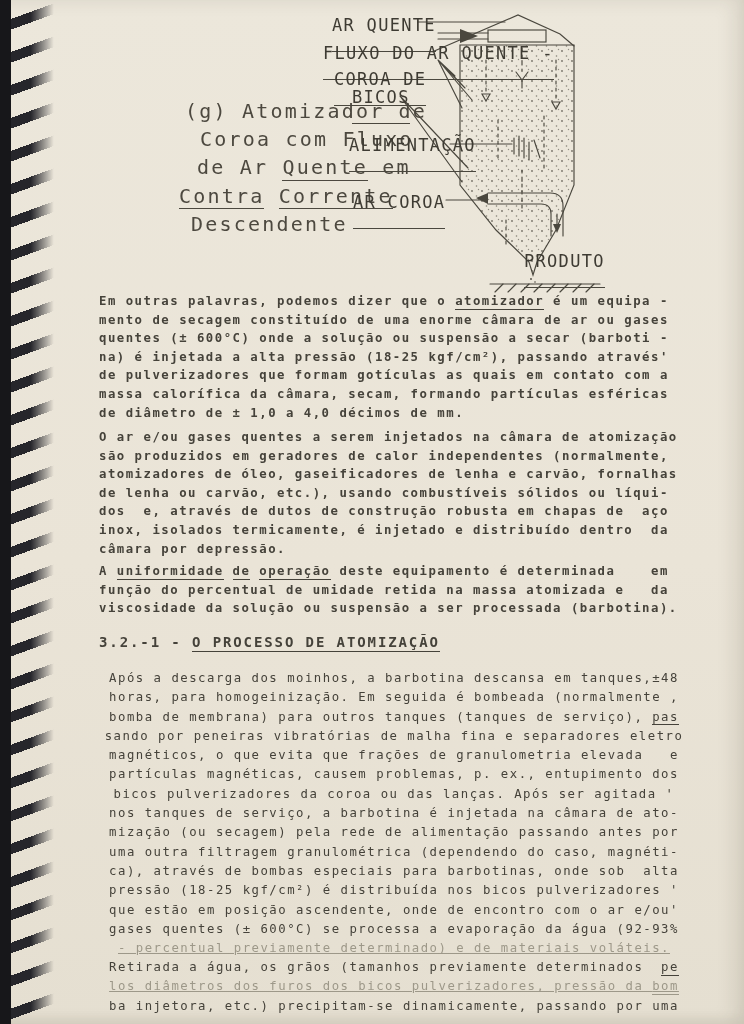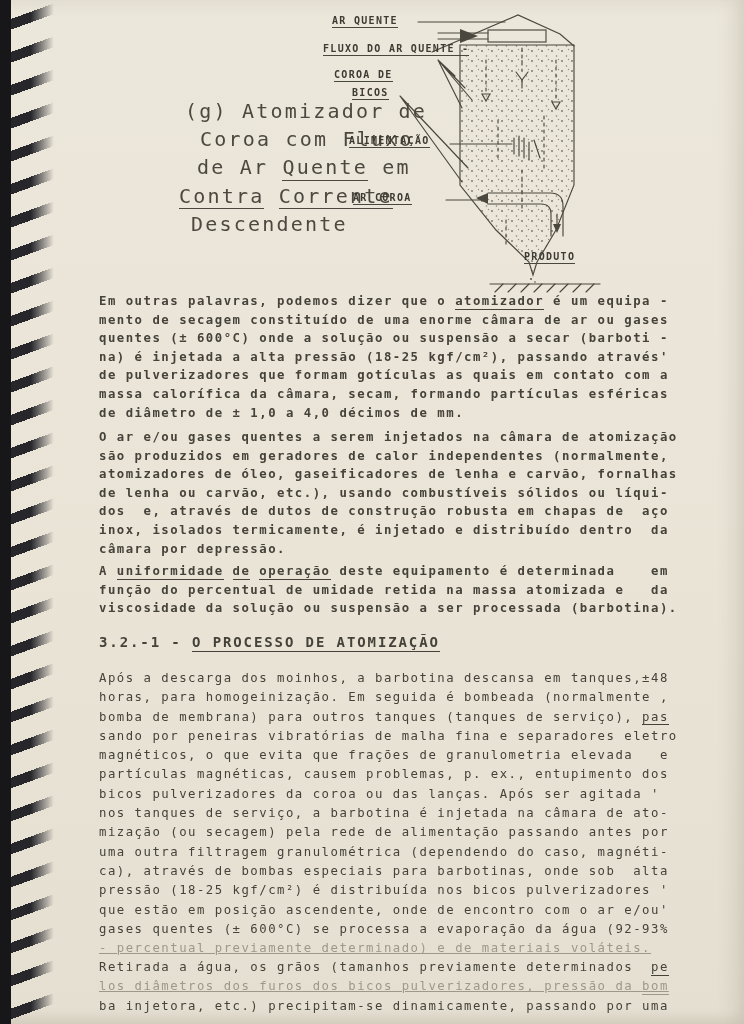--- a/index.html
+++ b/index.html
@@ -22,27 +22,27 @@
   .caption{position:absolute;left:179px;top:97px;font-size:20px;letter-spacing:2.2px;line-height:28.2px;color:#4c483f;}
   .caption .tline:nth-child(1){margin-left:6px}
   .caption .tline:nth-child(2){margin-left:21px}
   .caption .tline:nth-child(3){margin-left:18px}
   .caption .tline:nth-child(4){margin-left:0px}
   .caption .tline:nth-child(5){margin-left:12px}
   
   .diagram{position:absolute;left:300px;top:8px;width:344px;height:292px;}
   .diagram svg{position:absolute;left:0;top:0;}
   .dlabel{
-    position:absolute;font-size:10px;font-weight:bold;letter-spacing:1.3px;
-    color:#3e3b33;border-bottom:1.2px solid #4a473e;padding-bottom:1px;white-space:pre;
+    position:absolute;font-size:17px;font-weight:normal;letter-spacing:1.3px;
+    color:#3e3b33;border-bottom:1.2px solid #4a473e;padding-bottom:16px;white-space:pre;
   }
   
   .body-block{position:absolute;left:99px;width:590px;font-size:12.3px;letter-spacing:1.5px;white-space:pre;color:#45423a;}
   .lh1 .tline{line-height:18.6px;height:18.6px;font-weight:bold;}
-  .lh2 .tline{line-height:19.3px;height:19.3px;}
+  .lh2 .tline{line-height:19.3px;height:19.3px;text-align:center;}
   .tline span.u{border-bottom:1.1px solid currentColor;padding-bottom:0.5px;}
   .tline.fade{color:#9d9889;text-decoration:underline;}
   .heading .tline{font-weight:bold;letter-spacing:1.9px;font-size:14px;}
 </style>
 </head>
 <body>
 
 <div class="page">
 
   <div class="binding"></div>

